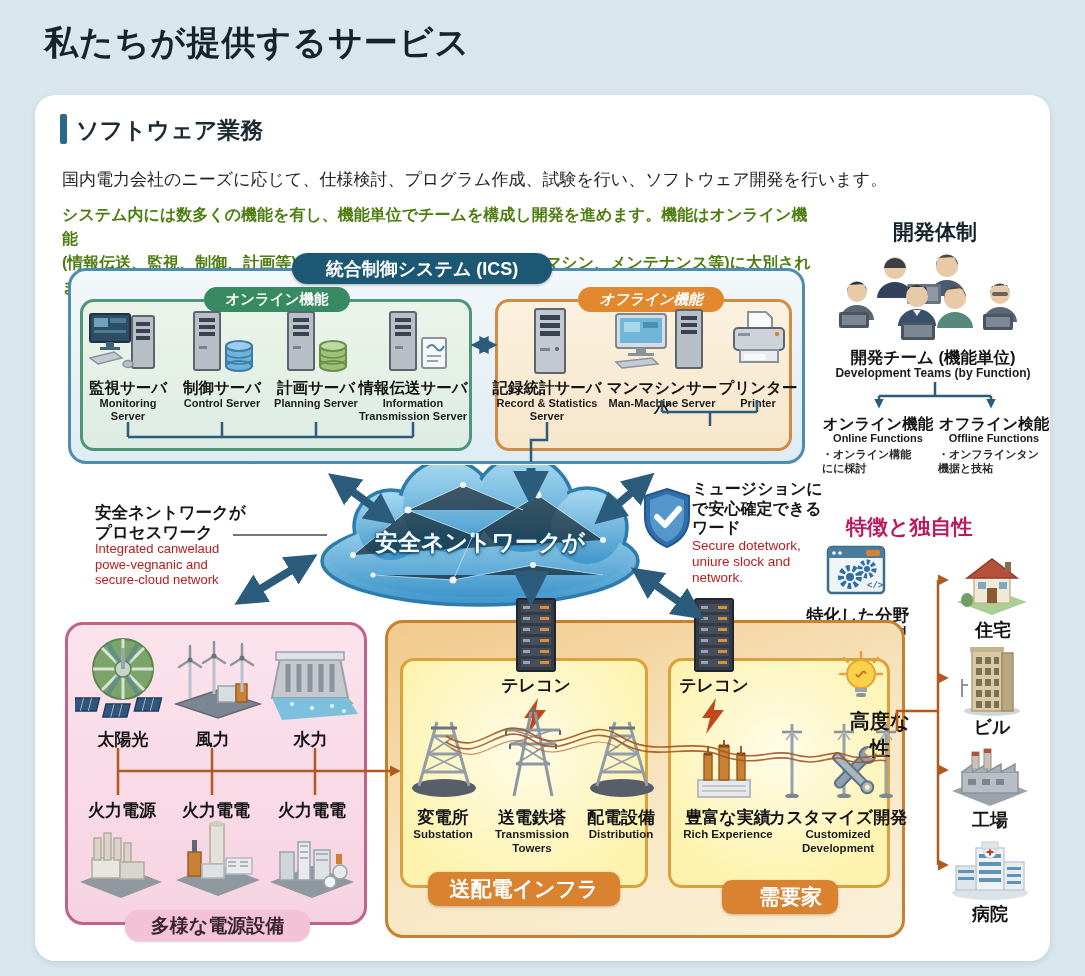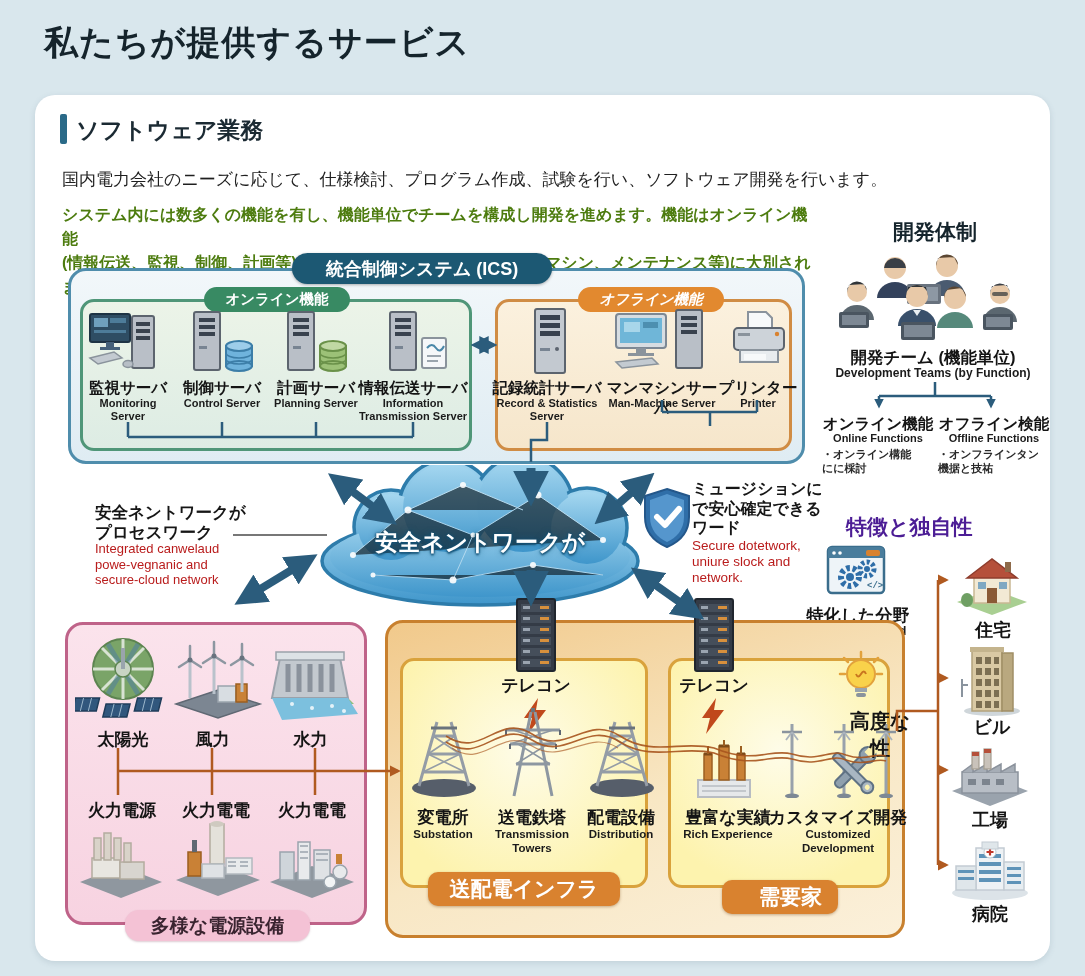--- a/index.html
+++ b/index.html
@@ -24,21 +24,21 @@
   .pill.ics{background:#1c5873;font-size:18px;box-shadow:0 1px 3px rgba(0,0,0,.3);}
   .pill.online{background:#388a63;font-size:14.5px;}
   .pill.offline{background:#e2892f;font-size:14.5px;}
   .jp{font-weight:800;color:#141414;text-align:center;}
   .en{font-weight:700;font-size:11px;color:#1b1b1b;text-align:center;white-space:pre-line;line-height:1.18;}
   .dev-title{font-size:21px;font-weight:800;color:#15242c;text-align:center;}
   .cloud-label{font-size:23px;font-weight:800;color:#ffffff;text-align:center;
     text-shadow:0 2px 2px rgba(20,80,115,.9),0 0 6px rgba(23,90,125,.8),1px 0 2px rgba(20,80,115,.8),-1px 0 2px rgba(20,80,115,.8);}
   .note-jp{font-size:16.5px;font-weight:800;color:#161616;line-height:1.22;white-space:pre-line;}
   .note-en{font-size:13px;font-weight:400;color:#b91c1c;line-height:1.2;white-space:pre-line;}
-  .feat-title{font-size:21px;font-weight:800;color:#4c1d95;}
+  .feat-title{font-size:21px;font-weight:800;color:#be185d;}
   .pink-box{border:3px solid #bf6389;background:linear-gradient(180deg,#fbe3ec,#f7d3e1);border-radius:18px;}
   .pink-badge{background:#f4c2d5;color:#3a2430;border-radius:14px;font-size:19px;font-weight:800;
     display:flex;align-items:center;justify-content:center;box-shadow:0 1px 2px rgba(120,50,80,.25);}
   .orange-outer{border:3px solid #c8802e;background:linear-gradient(160deg,#f1c98b,#f8e7c4 55%,#fbf0da);border-radius:18px;}
   .yellow-inner{border:3px solid #d9a23c;background:radial-gradient(circle at 50% 40%,#fefce8 0%,#fdf3ae 80%);border-radius:14px;}
   .orange-badge{background:#d9822f;color:#fff;border-radius:10px;font-weight:800;font-size:21px;
     display:flex;align-items:center;justify-content:center;box-shadow:0 1px 3px rgba(120,70,20,.4);}
   .bld-label{font-size:18px;font-weight:800;color:#141414;text-align:center;}
   .branch-jp{font-size:15.5px;font-weight:800;color:#141414;text-align:center;}
   .branch-en{font-size:11px;font-weight:700;color:#1b1b1b;text-align:center;}

